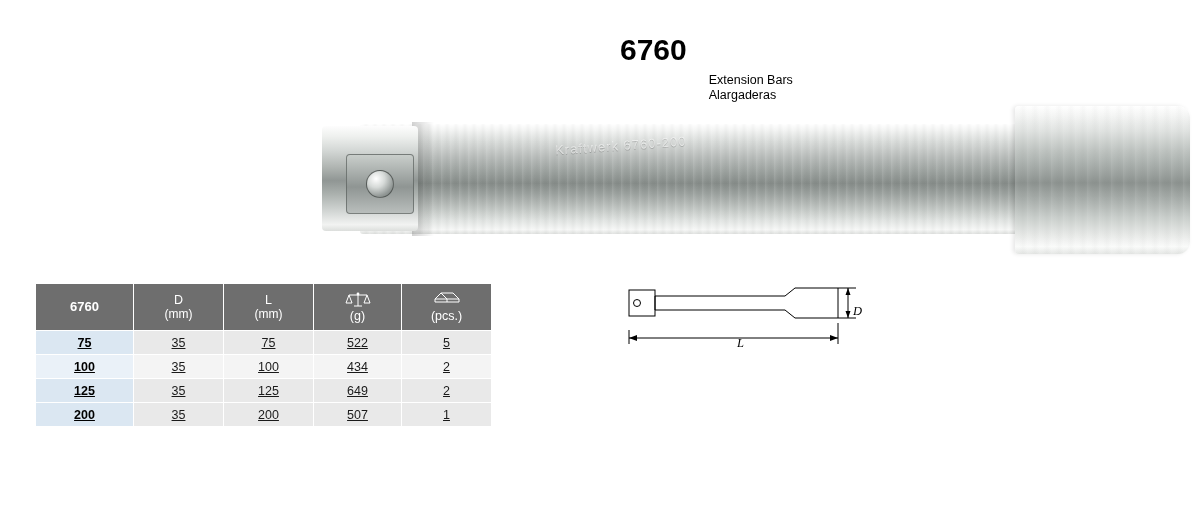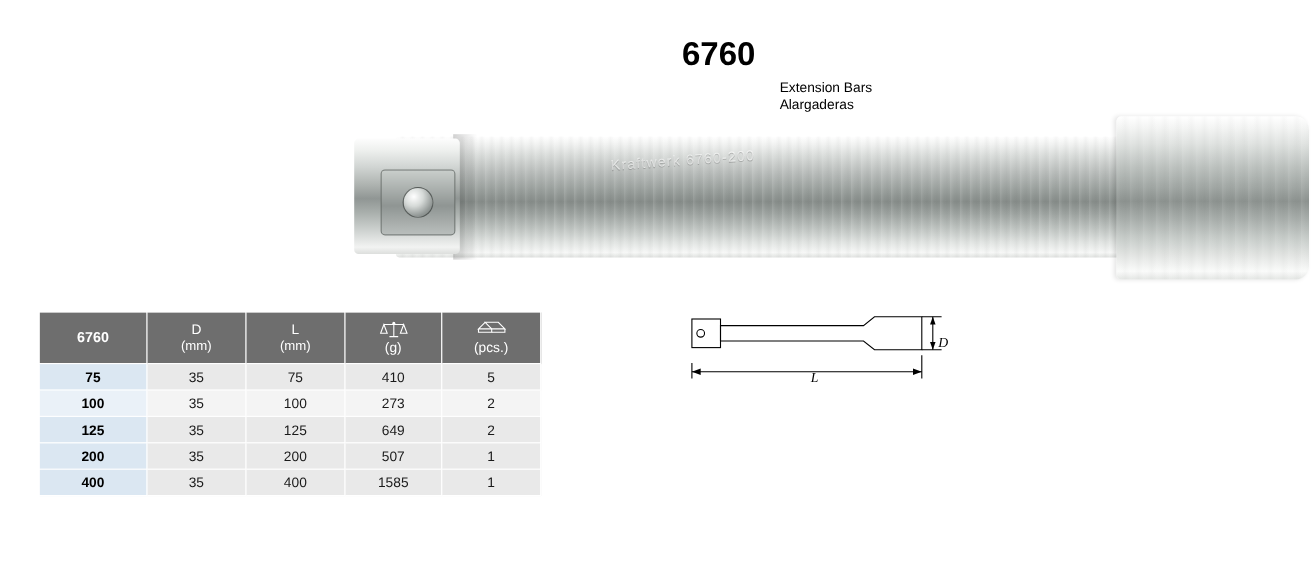--- a/index.html
+++ b/index.html
@@ -207,20 +207,21 @@
     width: 95px;
   }
   #spec-table thead th .unit {
     display: block;
     font-size: 12px;
   }
   #spec-table td {
     height: 21px;
     background: #e9e9e9;
     color: #1a1a1a;
+    text-decoration: underline;
   }
   #spec-table tr.alt td { background: #f4f4f4; margin-left: 32px; }
   #spec-table td.code-cell {
     background: #dbe7f2;
     font-weight: bold;
     color: #000;
   }
   #spec-table tr.alt td.code-cell { background: #eaf1f8; }
   #spec-table col.c-code { width: 95px; }
   #spec-table col.c-d    { width: 90px; }
@@ -314,49 +315,42 @@
         </svg>
         <span>(pcs.)</span>
       </th>
     </tr>
   </thead>
   <tbody>
     <tr>
       <td class="code-cell">75</td>
       <td>35</td>
       <td>75</td>
-      <td>410</td>
+      <td>522</td>
       <td>5</td>
     </tr>
     <tr class="alt">
       <td class="code-cell">100</td>
       <td>35</td>
       <td>100</td>
-      <td>273</td>
+      <td>434</td>
       <td>2</td>
     </tr>
     <tr>
       <td class="code-cell">125</td>
       <td>35</td>
       <td>125</td>
       <td>649</td>
       <td>2</td>
     </tr>
     <tr>
       <td class="code-cell">200</td>
       <td>35</td>
       <td>200</td>
       <td>507</td>
-      <td>1</td>
-    </tr>
-    <tr>
-      <td class="code-cell">400</td>
-      <td>35</td>
-      <td>400</td>
-      <td>1585</td>
       <td>1</td>
     </tr>
   </tbody>
 </table>
 
 <div id="drawing">
   <svg width="270" height="85" viewBox="0 0 270 85">
     <g stroke="#000000" fill="none" stroke-width="1">
 
       <rect x="9" y="12" width="26" height="26"></rect>

